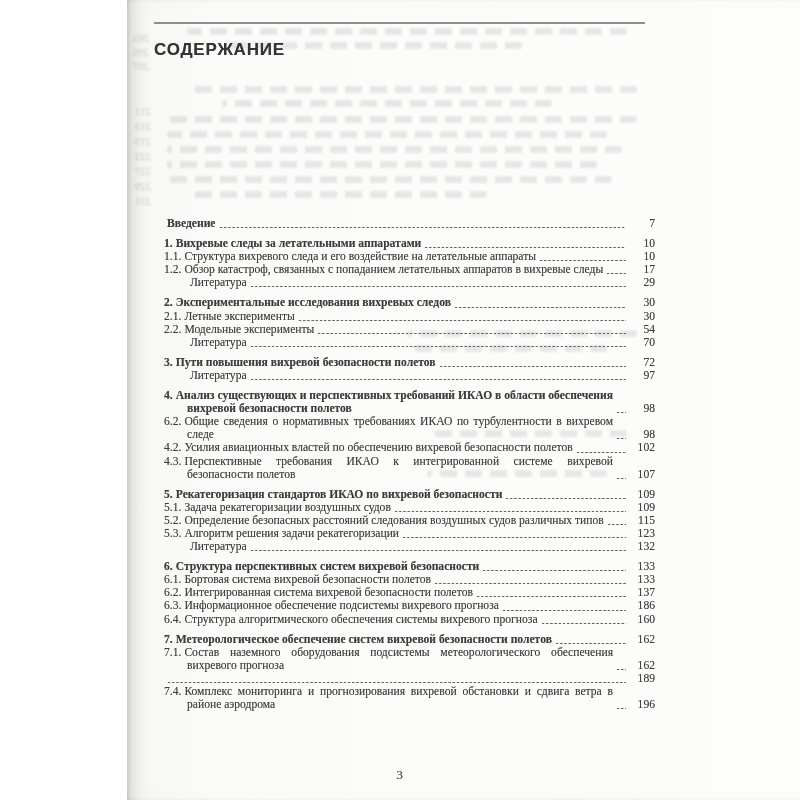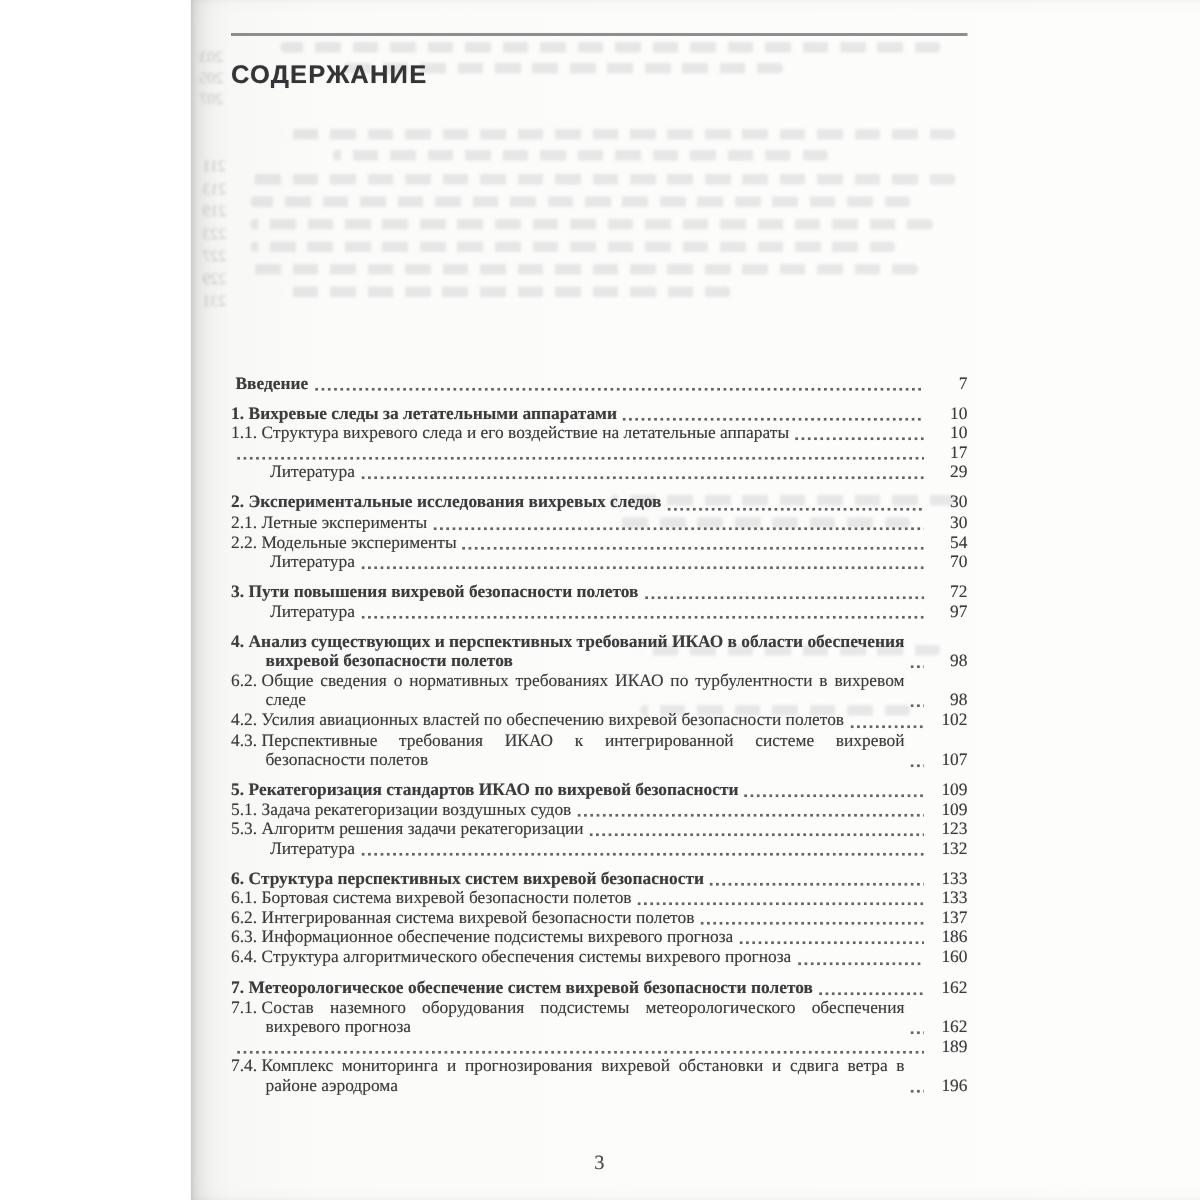--- a/index.html
+++ b/index.html
@@ -29,21 +29,21 @@
   }
 
   .rule{position:absolute;left:27px;top:22px;width:491px;height:1.6px;background:#8e8e8e;}
 
   .title{
     position:absolute;left:27px;top:40px;width:491px;text-align:left;
     font-family:"Liberation Sans",sans-serif;font-weight:700;font-size:17px;
     letter-spacing:.8px;color:#343437;text-shadow:0 0 .6px rgba(52,52,55,.55);
   }
 
-  .toc{position:absolute;left:27px;top:217px;width:491px;color:#3c3c3e;margin-top:32px;}
+  .toc{position:absolute;left:37px;top:217px;width:491px;color:#3c3c3e;}
   .entry{
     display:flex;align-items:flex-end;
     font-size:11.6px;line-height:13.1px;
     text-shadow:0 0 .5px rgba(60,60,62,.45);
   }
   .entry.gap{margin-top:7px;}
   .etext{flex:0 1 auto;text-indent:-23px;padding-left:23px;text-align:justify;}
   .entry.lit .etext{text-indent:0;}
   .entry.chapter .etext{font-weight:700;}
   .num{padding-right:3px;}
@@ -109,20 +109,21 @@
     <span class="pg">10</span>
   </div>
 
   <div class="entry">
     <span class="etext"><span class="num">1.1.</span><span class="lbl">Структура вихревого следа и его воздействие на летательные аппараты</span></span>
     <span class="dots"></span>
     <span class="pg">10</span>
   </div>
 
   <div class="entry">
+    <span class="etext"><span class="num">1.2.</span><span class="lbl">Обзор катастроф, связанных с попаданием летательных аппаратов в вихревые следы</span></span>
     <span class="dots"></span>
     <span class="pg">17</span>
   </div>
 
   <div class="entry lit">
     <span class="etext"><span class="num"></span><span class="lbl">Литература</span></span>
     <span class="dots"></span>
     <span class="pg">29</span>
   </div>
 
@@ -191,20 +192,25 @@
     <span class="dots"></span>
     <span class="pg">109</span>
   </div>
 
   <div class="entry">
     <span class="etext"><span class="num">5.1.</span><span class="lbl">Задача рекатегоризации воздушных судов</span></span>
     <span class="dots"></span>
     <span class="pg">109</span>
   </div>
 
+  <div class="entry">
+    <span class="etext"><span class="num">5.2.</span><span class="lbl">Определение безопасных расстояний следования воздушных судов различных типов</span></span>
+    <span class="dots"></span>
+    <span class="pg">115</span>
+  </div>
 
   <div class="entry">
     <span class="etext"><span class="num">5.3.</span><span class="lbl">Алгоритм решения задачи рекатегоризации</span></span>
     <span class="dots"></span>
     <span class="pg">123</span>
   </div>
 
   <div class="entry lit">
     <span class="etext"><span class="num"></span><span class="lbl">Литература</span></span>
     <span class="dots"></span>

